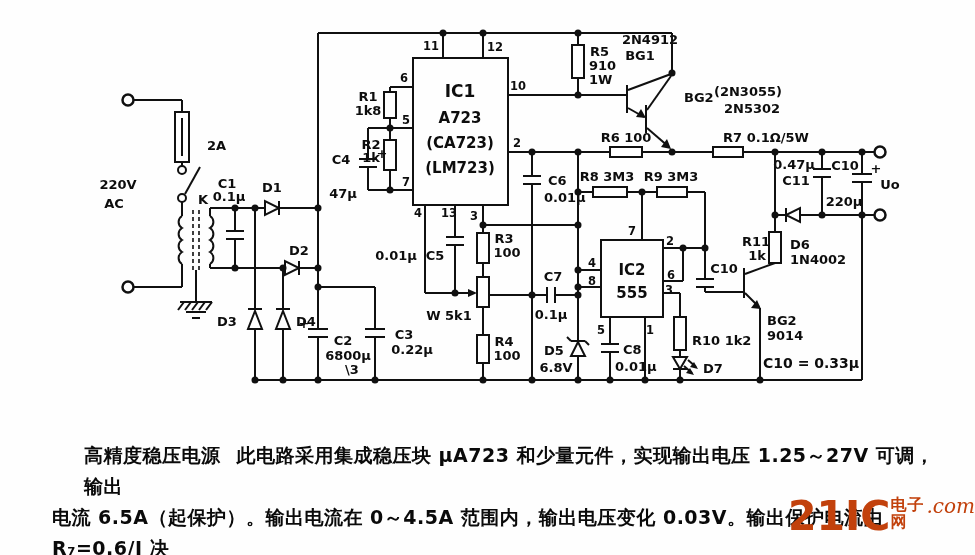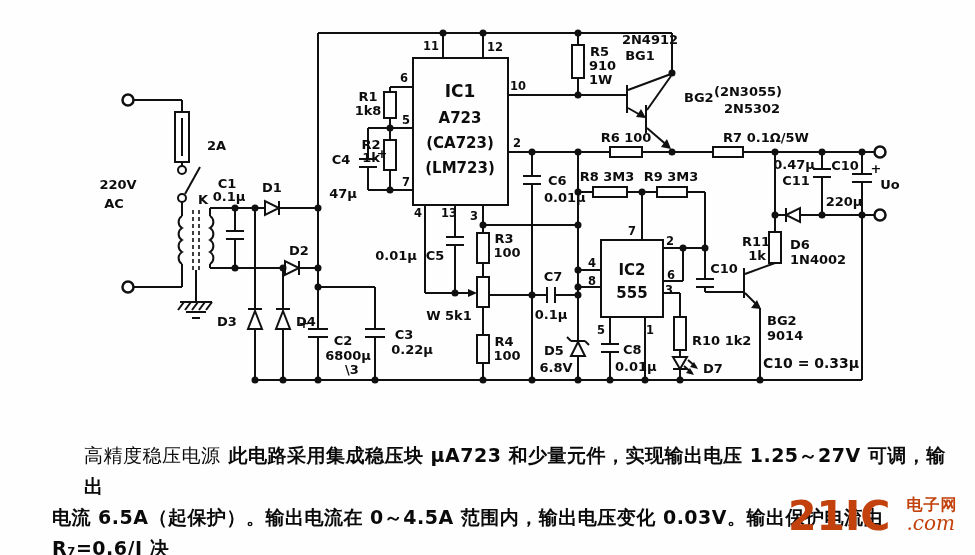--- a/index.html
+++ b/index.html
@@ -17,25 +17,25 @@
            fill:#0d0d0d;stroke:none;text-anchor:middle;}
   svg text.pin{font-size:11.5px;}
   svg text.st{text-anchor:start;}
   svg text.big{font-size:17px;}
   svg text.med{font-size:15px;}
   svg text.note{font-size:14px;}
   .caption{position:absolute;left:52px;top:440px;width:895px;color:#0a0a0a;
            font-size:19px;line-height:31px;font-weight:600;letter-spacing:0.5px;
            font-family:"DejaVu Sans",sans-serif;}
   .cap-line1{padding-left:32px;}
-  .cap-title{font-weight:400;margin-right:8px;}
+  .cap-title{font-weight:700;margin-right:16px;}
   .watermark{position:absolute;left:788px;top:496px;display:flex;align-items:flex-start;
              color:#c2410c;user-select:none;}
   .wm-big{font-size:41px;font-weight:900;line-height:40px;letter-spacing:0px;}
-  .wm-col{display:flex;flex-direction:column;margin-left:16px;}
+  .wm-col{display:flex;margin-left:0;}
   .wm-cn{font-size:16px;font-weight:800;line-height:17px;letter-spacing:1px;}
   .wm-com{font-size:20px;font-weight:400;font-style:italic;line-height:20px;
           font-family:"DejaVu Serif",serif;}
 </style>
 </head>
 <body>
 
 <div id="page">
 
 <svg width="975" height="435" viewBox="0 0 975 435">

